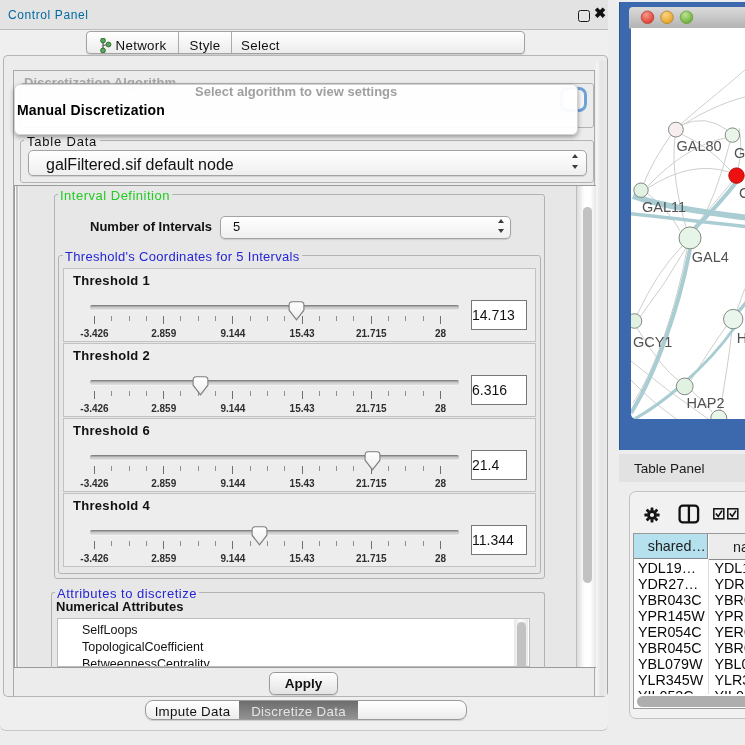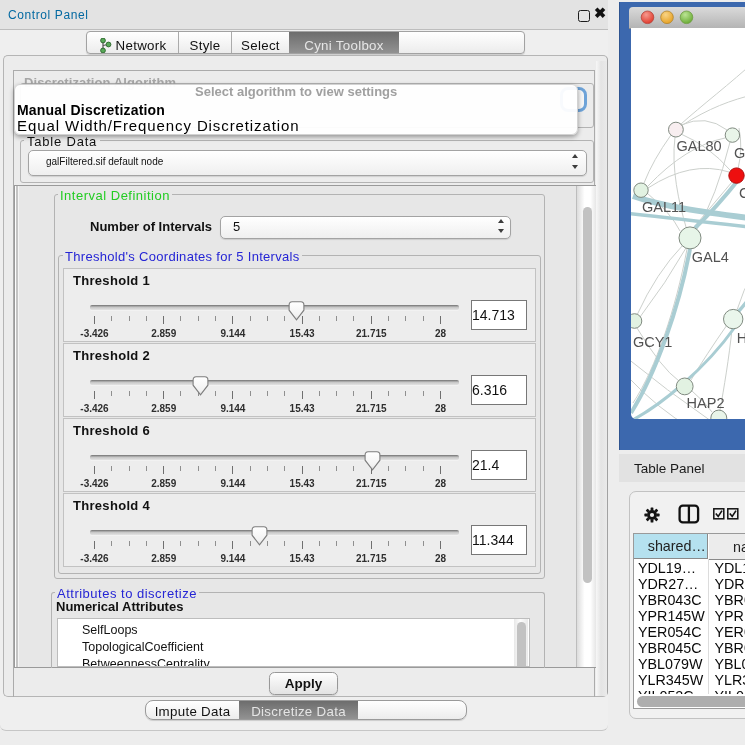--- a/index.html
+++ b/index.html
@@ -38,37 +38,36 @@
           <line x1="4" y1="2.5" x2="4" y2="13" stroke="#555" stroke-width="1.2"></line>
           <line x1="4" y1="7.5" x2="9" y2="6.5" stroke="#555" stroke-width="1.2"></line>
           <circle cx="4" cy="2.5" r="2.4" fill="#57a957" stroke="#2c642c" stroke-width="0.9"></circle>
           <circle cx="9.5" cy="6.5" r="2.4" fill="#57a957" stroke="#2c642c" stroke-width="0.9"></circle>
           <circle cx="4" cy="12.5" r="2.4" fill="#57a957" stroke="#2c642c" stroke-width="0.9"></circle>
         </svg>Network</div>
     <div class="sep"></div>
     <div class="seg" style="width:52px">Style</div>
     <div class="sep"></div>
     <div class="seg" style="width:57px">Select</div>
-    <div class="seg" style="width:110px;background:linear-gradient(#6d6d6d,#929292);color:#e5e5e5">Cyni Toolbox</div>
   </div>
 
   <div class="abs" style="left:3px;top:55px;width:605px;height:642px;border:1px solid #b5b5b5;border-right-color:#a2a2a2;border-radius:5px;background:#ececec;box-sizing:border-box"></div>
   <div class="abs" style="left:13px;top:70px;width:582px;height:627px;border:1px solid #ababab;border-bottom:none;box-sizing:border-box"></div>
 
   <div class="abs" style="left:596px;top:61px;width:10.5px;height:635px;background:linear-gradient(90deg,#f7f7f7,#e4e4e4 45%,#eaeaea)"></div>
 
   <div class="fs" style="left:20px;top:83px;width:572px;height:43px;background:#ececec"></div>
   <div class="abs" style="left:24px;top:75px;font-size:13px;font-weight:bold;color:#a6a6a6;letter-spacing:0.1px">Discretization Algorithm</div>
 
   <div class="abs" style="left:560px;top:87px;width:27px;height:25px;border:3px solid #6ea3d8;border-radius:8px;background:#f6f6f6;box-sizing:border-box"></div>
 
   <div class="fs" style="left:20px;top:140px;width:572px;height:41px"></div>
   <div class="abs" style="left:24px;top:134px;font-size:13px;color:#111;letter-spacing:0.8px;background:#ececec;padding:0 3px">Table Data</div>
   <div class="combo" style="left:28px;top:150px;width:557px;height:24px"></div>
-  <div class="abs" style="left:46px;top:156px;font-size:10px;color:#111">galFiltered.sif default node</div>
+  <div class="abs" style="left:46px;top:156px;font-size:16px;color:#111">galFiltered.sif default node</div>
   <div class="stp up" style="left:572px;top:154px"></div>
   <div class="stp dn" style="left:572px;top:165px"></div>
 
   <div class="abs" style="left:14px;top:185px;width:582px;height:483px;border:1px solid #9a9a9a;background:#e7e7e7;box-sizing:border-box"></div>
   <div class="abs" style="left:15px;top:186px;width:4px;height:481px;background:linear-gradient(90deg,#fdfdfd 0,#fdfdfd 1.5px,#c4c4c4 1.5px,#c4c4c4 2.6px,#f4f4f4 2.6px)"></div>
 
   <div class="abs" style="left:576px;top:186px;width:19px;height:481px;background:linear-gradient(90deg,#dcdcdc,#ffffff 40%,#ffffff 70%,#e6e6e6);border-left:1px solid #bdbdbd"></div>
   <div class="abs" style="left:583px;top:207px;width:8.5px;height:376px;background:#c2c2c2;border-radius:4.5px"></div>
 
   <div class="fs" style="left:54px;top:194px;width:489px;height:383px"></div>
@@ -175,21 +174,20 @@
   <div class="abs" style="left:269px;top:672px;width:67px;height:21px;border:1px solid #989898;border-radius:5.5px;background:linear-gradient(#fefefe,#e3e3e3);box-shadow:0 1px 1px rgba(0,0,0,0.12);display:flex;align-items:center;justify-content:center;font-size:13.5px;font-weight:bold;color:#111">Apply</div>
 
   <div class="abs" style="left:145px;top:700px;width:322px;height:20px;border:1px solid #9a9a9a;border-radius:8px;background:linear-gradient(#ffffff,#ececec);box-shadow:0 1px 1px rgba(0,0,0,0.15);display:flex;overflow:hidden;box-sizing:border-box">
     <div class="seg" style="width:93px">Impute Data</div>
     <div class="seg" style="width:119px;background:linear-gradient(#6d6d6d,#929292);color:#e5e5e5">Discretize Data</div>
   </div>
 
   <div class="abs" style="left:14px;top:84px;width:564px;height:51px;background:rgba(255,255,255,0.95);border:1px solid #d2d2d2;border-radius:6px;box-shadow:0 2px 5px rgba(0,0,0,0.38);box-sizing:border-box;z-index:30"></div>
   <div class="abs" style="left:195px;top:84px;font-size:13px;font-weight:bold;color:#a0a0a0;z-index:31">Select algorithm to view settings</div>
   <div class="abs" style="left:17px;top:102px;font-size:14px;font-weight:bold;color:#000;letter-spacing:0.2px;z-index:31">Manual Discretization</div>
-  <div class="abs" style="left:17px;top:117px;font-size:15px;color:#000;letter-spacing:0.9px;z-index:31">Equal Width/Frequency Discretization</div>
 
   <div class="abs" style="left:619px;top:2px;width:130px;height:448px;background:#3c68ae;border-left:1.5px solid #2f5591;box-sizing:border-box"></div>
   <div class="abs" style="left:629px;top:7px;width:120px;height:21px;background:linear-gradient(#dadada,#b4b4b4);border-bottom:1px solid #8a8a8a;border-top-left-radius:4px">
     <svg width="80" height="21" viewBox="0 0 80 21">
       <defs>
         <radialGradient id="rg" cx="0.4" cy="0.3" r="0.8">
             <stop offset="0" stop-color="#f6998e"></stop>
             <stop offset="1" stop-color="#dd2e1f"></stop>
           </radialGradient>
         <radialGradient id="yg" cx="0.4" cy="0.3" r="0.8">

